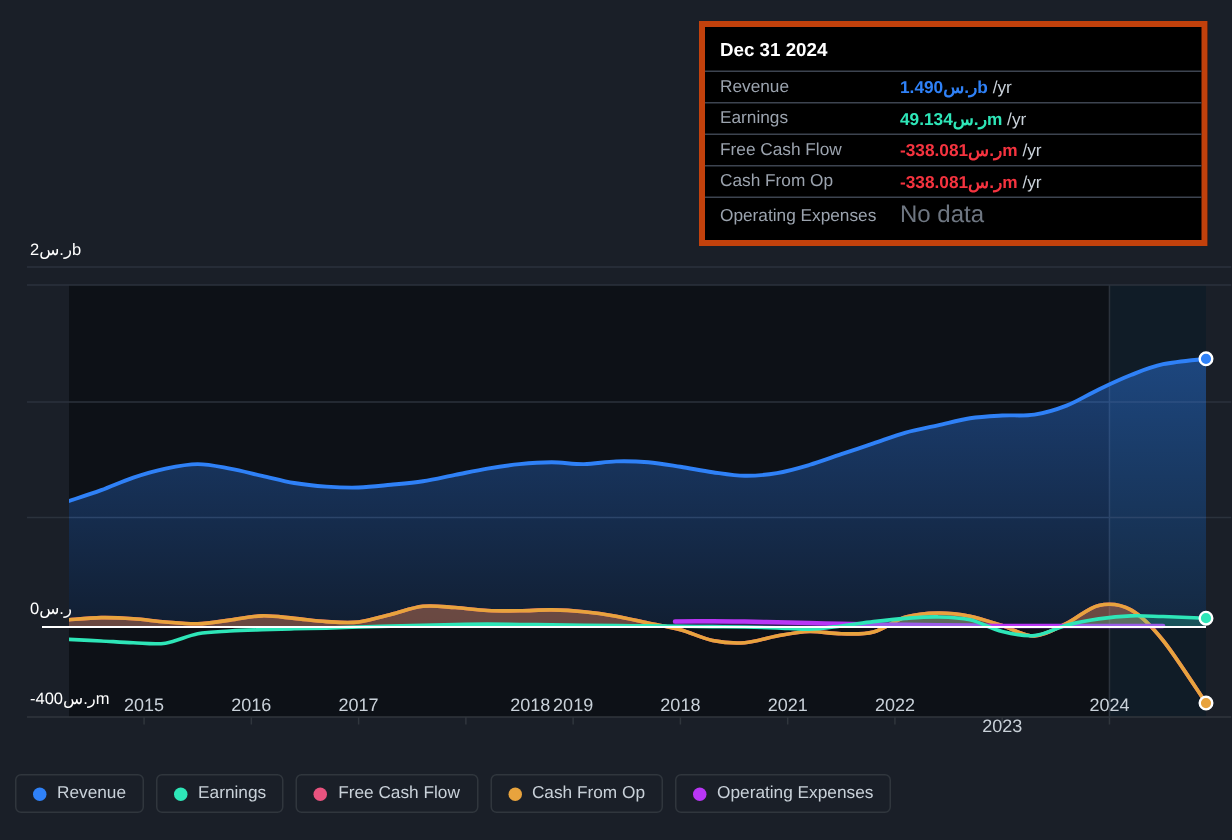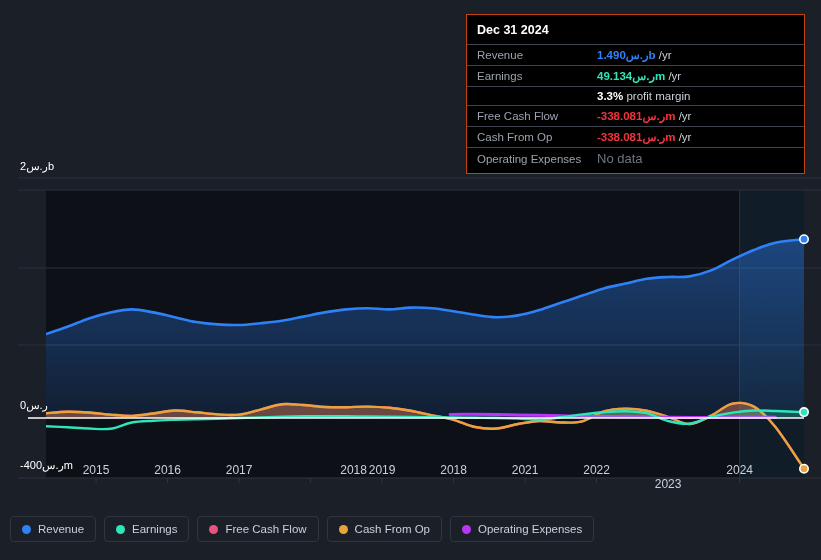--- a/index.html
+++ b/index.html
@@ -49,21 +49,21 @@
     white-space: nowrap;
   }
 
   
   #tooltip {
     position: absolute;
     left: 466px;
     top: 14px;
     width: 339px;
     background: #000000;
-    border: 1px solid #c2410c;
+    border: 4px solid #c2410c;
     box-sizing: border-box;
     padding: 8px 0 4px 0;
   }
   #tooltip-date {
     font-size: 12.5px;
     font-weight: bold;
     color: #ffffff;
     padding: 0 10px 7px 10px;
   }
   .tt-row {
@@ -84,21 +84,21 @@
   .tt-value {
     font-size: 11.5px;
     white-space: nowrap;
   }
   .tt-value .num { font-weight: bold; }
   .tt-value .suffix { color: #c9d1d9; font-weight: normal; }
   .tt-blue   .num { color: #2f81f7; }
   .tt-green  .num { color: #2ee6b8; }
   .tt-red    .num { color: #f5333f; }
   .tt-white  .num { color: #ffffff; }
-  .tt-nodata { color: #6e7681; font-size: 13px; }
+  .tt-nodata { color: #6e7681; font-size: 16px; }
   #tt-row-margin .tt-label { width: 120px; }
 
   
   #legend {
     position: absolute;
     left: 10px;
     top: 516px;
     display: flex;
     gap: 8px;
   }
@@ -206,24 +206,20 @@
     <div id="tooltip-date">Dec 31 2024</div>
     <div id="tooltip-rows">
         <div class="tt-row">
           <div class="tt-label">Revenue</div>
           <div class="tt-value tt-blue"><span class="num">1.490ر.سb</span><span class="suffix"> /yr</span></div>
         </div>
         <div class="tt-row">
           <div class="tt-label">Earnings</div>
           <div class="tt-value tt-green"><span class="num">49.134ر.سm</span><span class="suffix"> /yr</span></div>
         </div>
-        <div class="tt-row" id="tt-row-margin">
-          <div class="tt-label"></div>
-          <div class="tt-value tt-white"><span class="num">3.3%</span><span class="suffix"> profit margin</span></div>
-        </div>
         <div class="tt-row">
           <div class="tt-label">Free Cash Flow</div>
           <div class="tt-value tt-red"><span class="num">-338.081ر.سm</span><span class="suffix"> /yr</span></div>
         </div>
         <div class="tt-row">
           <div class="tt-label">Cash From Op</div>
           <div class="tt-value tt-red"><span class="num">-338.081ر.سm</span><span class="suffix"> /yr</span></div>
         </div>
         <div class="tt-row">
           <div class="tt-label">Operating Expenses</div>

